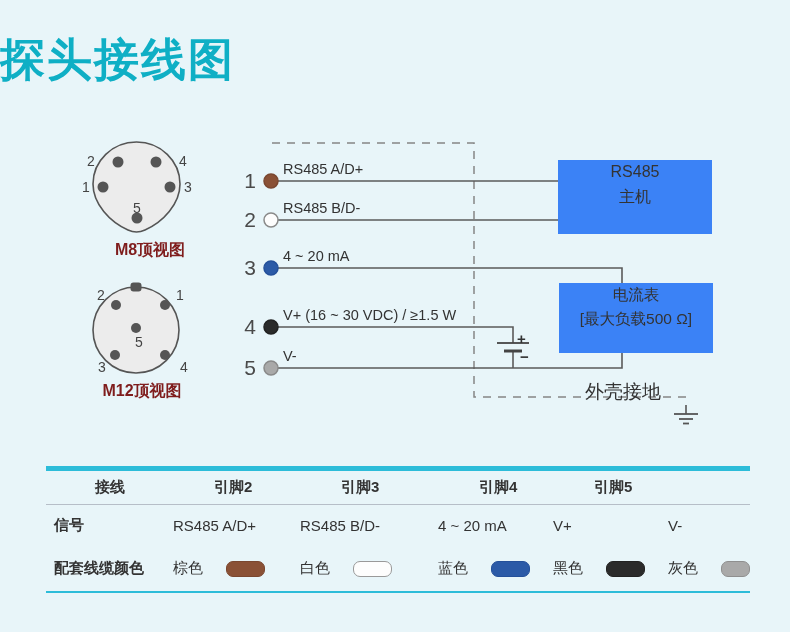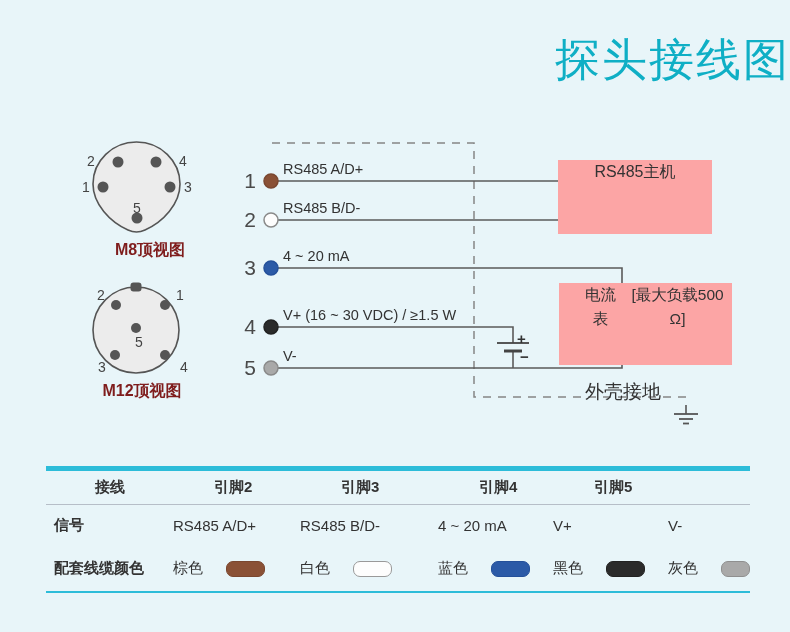--- a/index.html
+++ b/index.html
@@ -3,30 +3,30 @@
 <meta charset="utf-8">
 <style>
   html,body { margin:0; padding:0; }
   .page {
     position:relative; width:790px; height:632px;
     background:#e8f5f9; overflow:hidden;
     font-family:"Liberation Sans", sans-serif; color:#333;
   }
   .abs { position:absolute; }
   .title {
-    left:0; right:0; top:30px; text-align:right;
-    font-size:45px; font-weight:normal; letter-spacing:2px; color:#0fafc5;
+    left:0; right:0; top:30px; text-align:left;
+    font-size:45px; font-weight:bold; letter-spacing:2px; color:#0fafc5;
   }
   .conn-num { font-size:14px; color:#444; transform:translate(-50%,-50%); }
   .caption { font-size:16px; font-weight:bold; color:#7f1d1d; transform:translateX(-50%); white-space:nowrap; }
   .pin-num { font-size:21px; color:#4a4a4a; transform:translate(-50%,-50%); }
   .wire-label { font-size:14.5px; color:#333; white-space:nowrap; }
   .gbox {
-    background:#fca5a5; text-align:center; font-size:16px; color:#333;
-    display:flex; flex-direction:row; justify-content:center; line-height:1.55;
+    background:#3b82f6; text-align:center; font-size:16px; color:#333;
+    display:flex; flex-direction:column; justify-content:flex-start; line-height:1.55;
   }
   .batt-sign { font-size:15px; font-weight:bold; color:#333; line-height:1; }
   .ground-label { font-size:19px; color:#333; text-align:center; }
   svg { display:block; }
   .overlay { pointer-events:none; }
 
   
   .ptable { left:46px; top:466px; width:704px; }
   .t-bar { height:5px; background:#2cbcd9; }
   .t-row { display:grid; grid-template-columns:127px 127px 138px 115px 115px 82px; align-items:center; }
@@ -120,21 +120,21 @@
   <div class="abs wire-label" style="left:283px; top:348px;">V-</div>
 
   <div class="abs batt-sign" style="left:517px; top:331px;">+</div>
   <div class="abs batt-sign" style="left:520px; top:349px;">−</div>
 
   <div class="abs gbox" style="left:558px; top:160px; width:154px; height:74px;">
     <div>RS485</div>
     <div>主机</div>
   </div>
 
-  <div class="abs gbox" style="left:559px; top:283px; width:154px; height:82px; font-size:15.5px;padding-left:19px;">
+  <div class="abs gbox" style="left:559px; top:283px; width:154px; height:70px; font-size:15.5px;">
     <div>电流表</div>
     <div>[最大负载500 Ω]</div>
   </div>
 
   <div class="abs ground-label" style="left:583px; top:379px; width:80px;">外壳接地</div>
 
   <div class="abs ptable">
     <div class="t-bar"></div>
     <div class="t-row header">
       <div class="t-cell first">接线</div>

